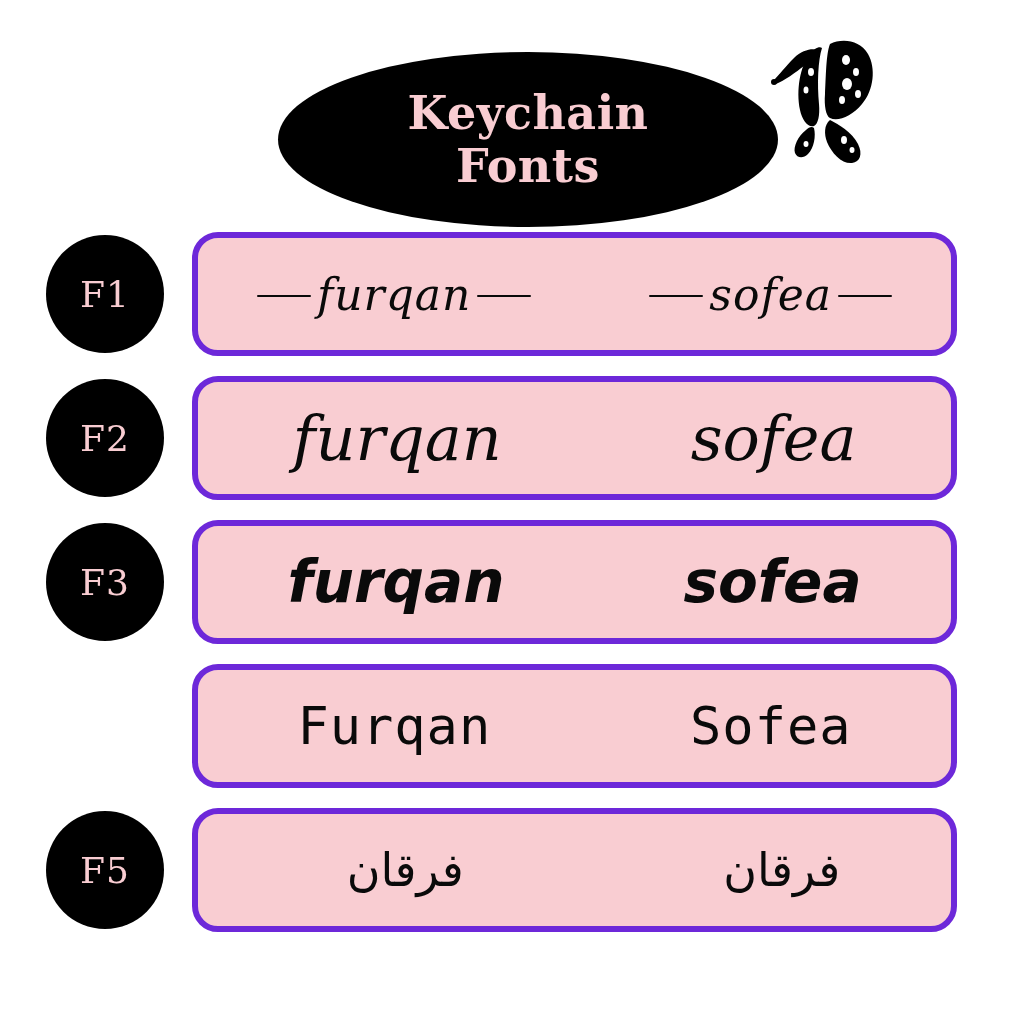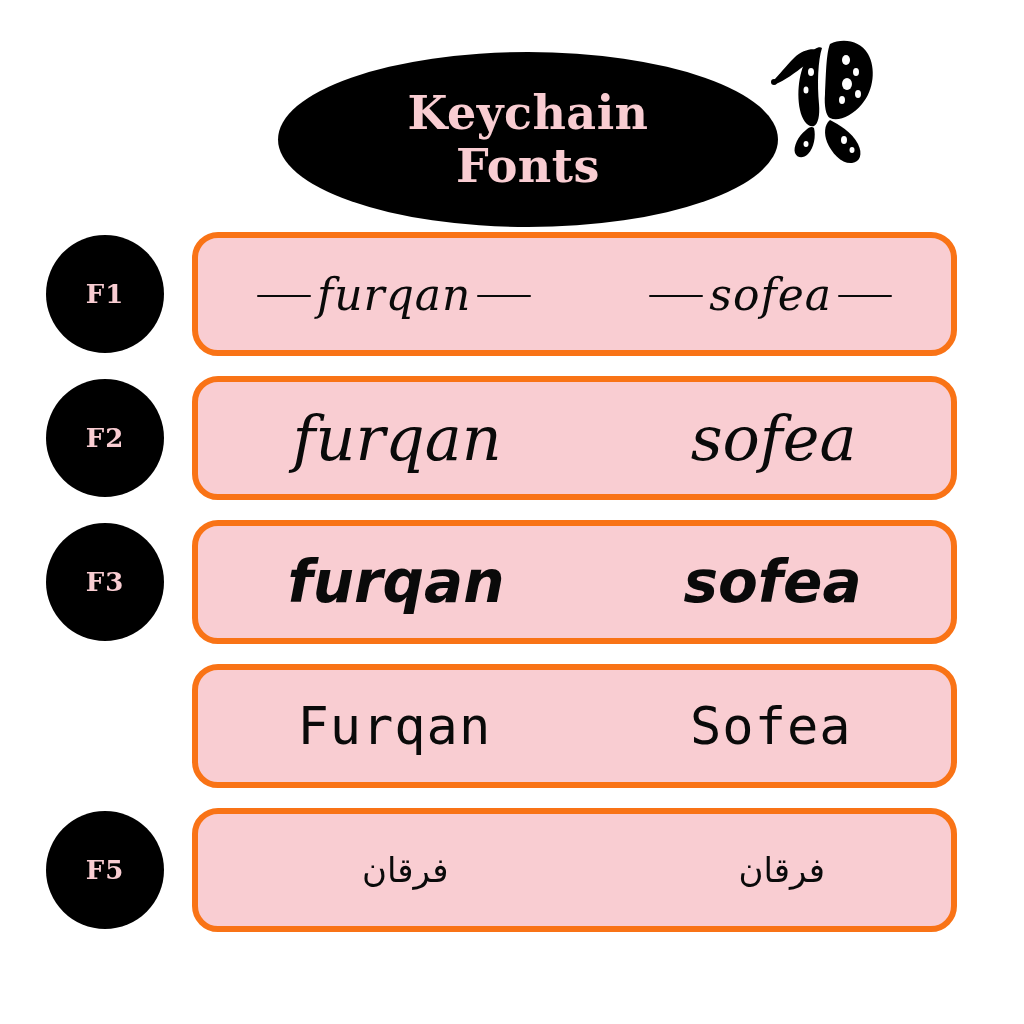--- a/index.html
+++ b/index.html
@@ -74,35 +74,35 @@
     transform: translateY(-50%);
     width: 118px;
     height: 118px;
     background: #000000;
     border-radius: 50%;
     display: flex;
     align-items: center;
     justify-content: center;
     color: #f9cdd2;
     font-family: "DejaVu Serif", serif;
-    font-weight: bold;
-    font-size: 26px;
+    font-weight: normal;
+    font-size: 36px;
     letter-spacing: 1px;
     text-shadow:
        2px 0 0 #000, -2px 0 0 #000, 0 2px 0 #000, 0 -2px 0 #000;
   }
   .plate {
     position: absolute;
     left: 192px;
     top: 50%;
     transform: translateY(-50%);
     width: 765px;
     height: 124px;
     background: #f9cdd2;
-    border: 6px solid #f97316;
+    border: 6px solid #6d28d9;
     border-radius: 26px;
     box-sizing: border-box;
     display: flex;
     align-items: center;
     justify-content: space-around;
     overflow: hidden;
   }
   .sample {
     color: #0a0a0a;
     white-space: nowrap;
@@ -147,21 +147,21 @@
     letter-spacing: 0px;
   }
   .f4 .sample {
     font-family: "DejaVu Sans Mono", monospace;
     font-size: 52px;
     font-weight: 400;
     letter-spacing: 1px;
   }
   .f5 .sample {
     font-family: "DejaVu Sans", sans-serif;
-    font-size: 34px;
+    font-size: 46px;
     font-weight: 400;
     direction: rtl;
     margin-left: 38px;
   }
 </style>
 </head>
 <body>
 
 <div class="header">
   <div class="title-ellipse">

